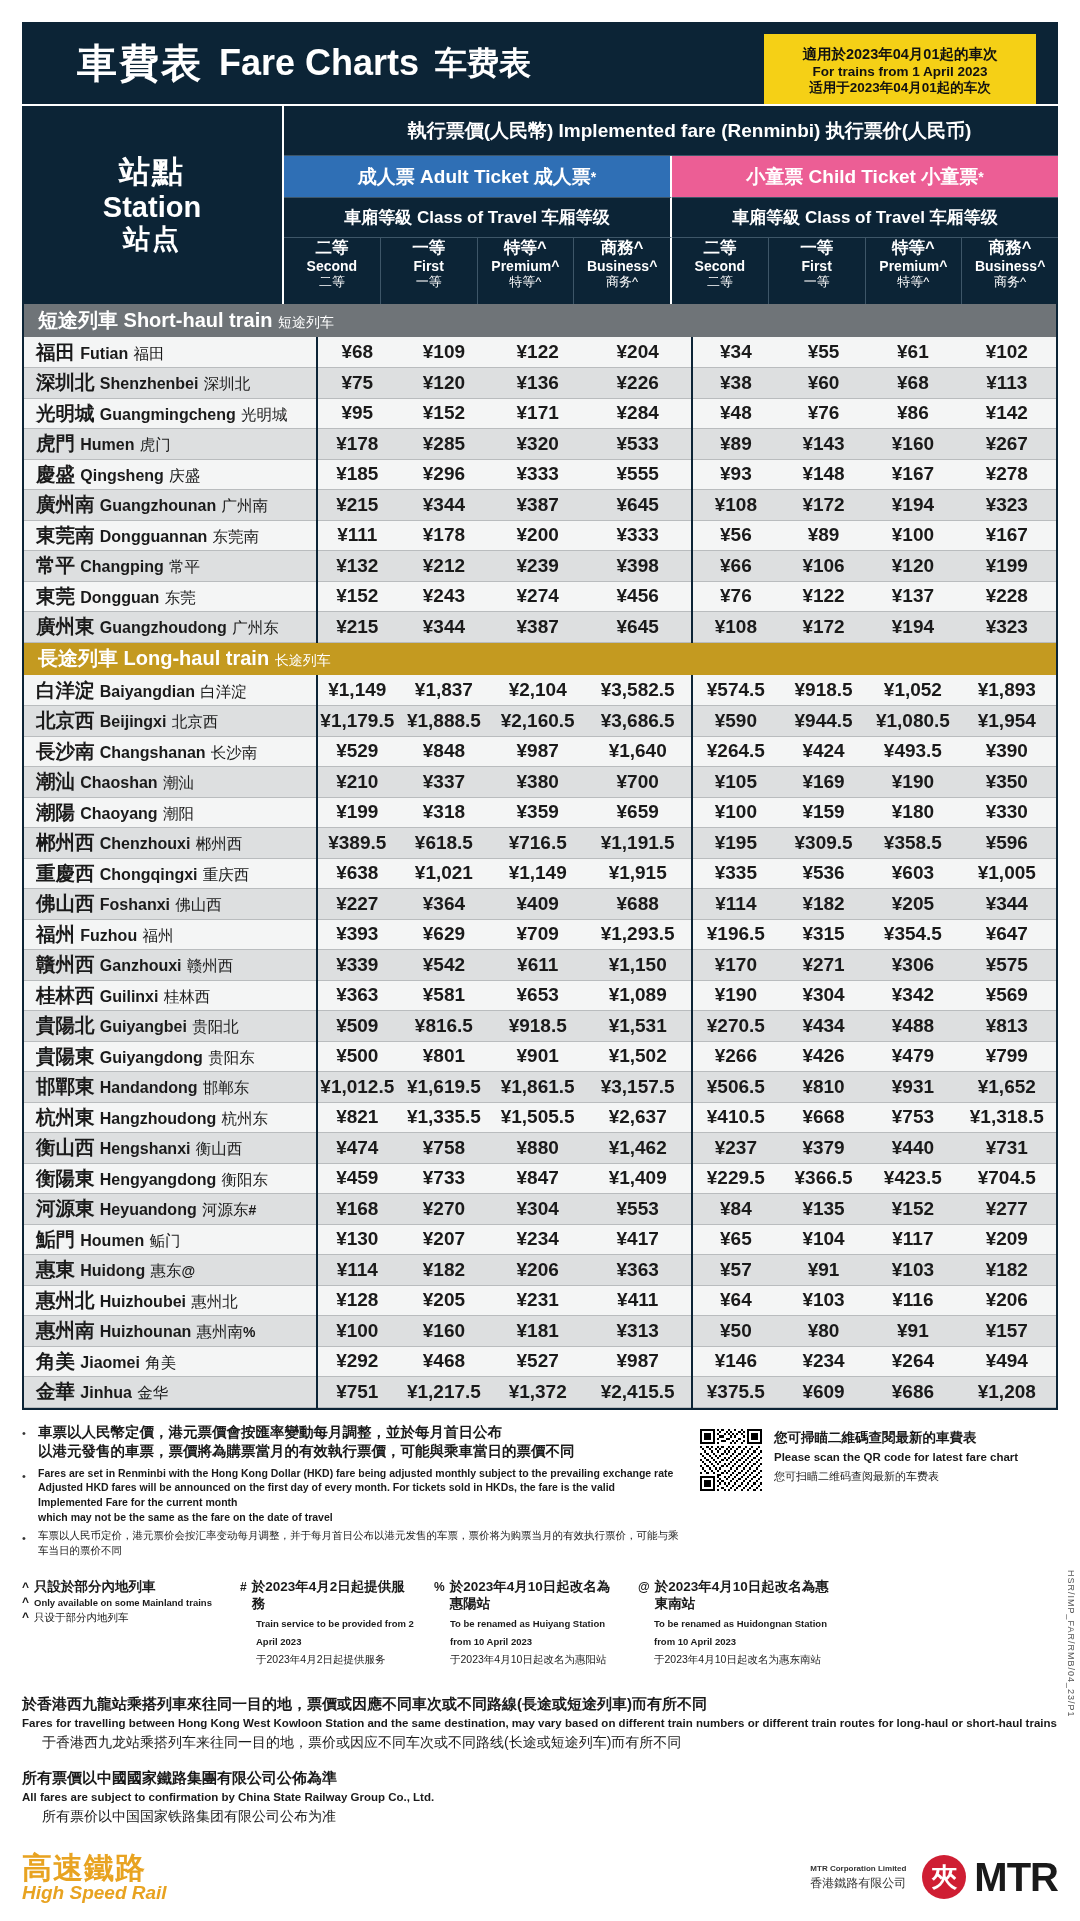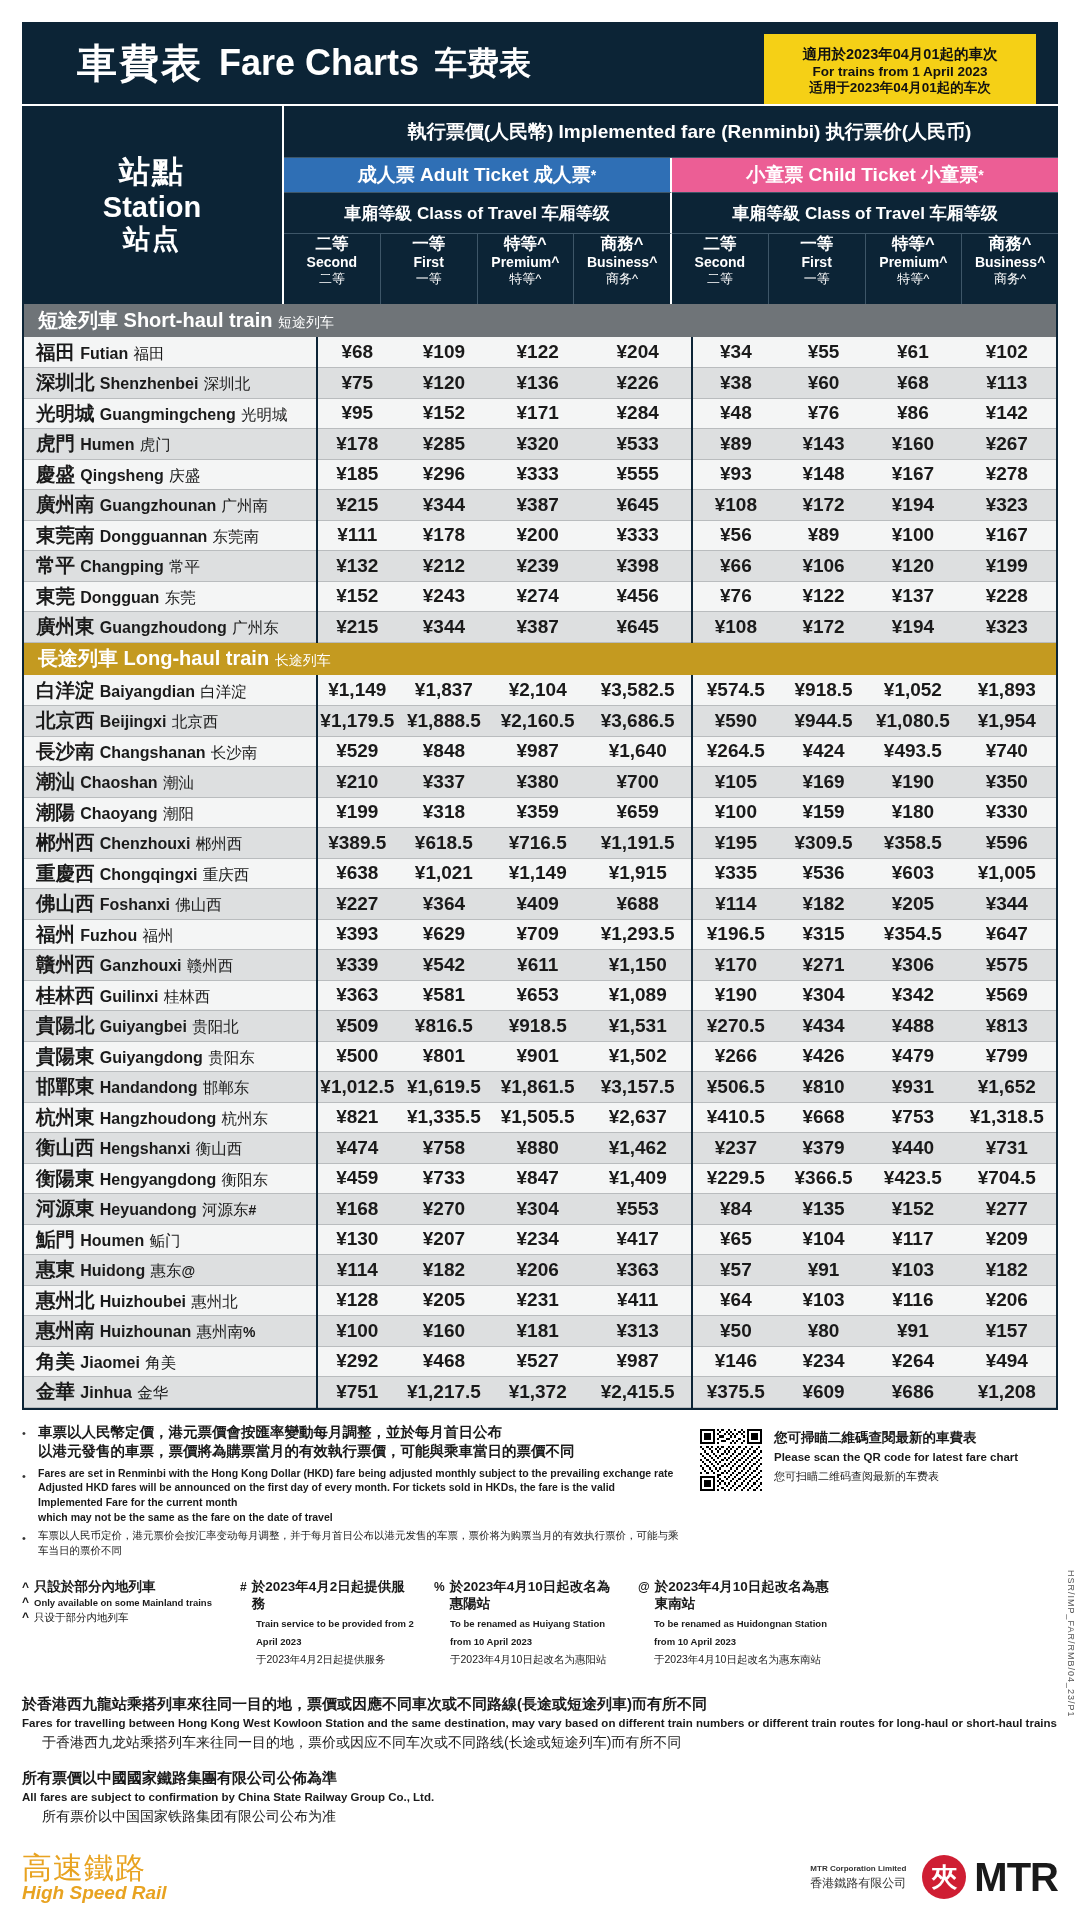--- a/index.html
+++ b/index.html
@@ -90,21 +90,21 @@
     height: 52px;
     display: flex;
     align-items: center;
     justify-content: center;
     color: #ffffff;
     font-size: 19px;
     font-weight: bold;
     border-bottom: 1px solid #3e5668;
     padding-left: 37px;
   }
-  .ticket-row { display: flex; height: 34px; }
+  .ticket-row { display: flex; height: 42px; }
   .ticket-adult, .ticket-child {
     flex: 1;
     display: flex;
     align-items: center;
     justify-content: center;
     color: #ffffff;
     font-size: 19px;
     font-weight: bold;
   }
   .ticket-adult { background: #2f6fb5; border-right: 2px solid #ffffff; }
@@ -127,24 +127,24 @@
 
   .subclass-row { display: flex; flex: 1; }
   .subclass-group { flex: 1; display: flex; }
   .subclass-group.left { border-right: 2px solid #ffffff; }
   .subclass {
     flex: 1;
     color: #ffffff;
     display: flex;
     flex-direction: column;
     align-items: center;
-    justify-content: flex-start;
+    justify-content: flex-end;
     line-height: 1.2;
     border-right: 1px solid #3e5668;
-    padding-bottom: 3px;
+    padding-bottom: 14px;
   }
   .subclass:last-child { border-right: none; }
   .subclass .c1 { font-size: 16.5px; font-weight: bold; }
   .subclass .c2 { font-size: 14px; font-weight: bold; }
   .subclass .c3 { font-size: 13px; }
 
   
   .fare-table { width: 100%; border-collapse: collapse; table-layout: fixed; }
   .fare-table td { padding: 0; }
 
@@ -220,21 +220,21 @@
   
   .bottom-notes { margin-top: 26px; }
   .bn-z1 { font-size: 15px; font-weight: bold; color: #1a1a1a; line-height: 1.45; }
   .bn-en { font-size: 11.5px; color: #1a1a1a; line-height: 1.5; font-weight: bold;}
   .bn-z2 { font-size: 14px; color: #1a1a1a; line-height: 1.5; margin-left: 20px; }
   .bn-gap { height: 14px; }
 
   
   .footer { position: absolute; left: 22px; right: 22px; bottom: 18px; display: flex; align-items: center; }
   .hsr-logo { line-height: 1.05; }
-  .hsr-logo .h1 { font-size: 30px; font-weight: normal; color: #e8a321; letter-spacing: 1px; }
+  .hsr-logo .h1 { font-size: 30px; font-weight: bold; color: #e8a321; letter-spacing: 1px; }
   .hsr-logo .h2 { font-size: 19px; font-style: italic; font-weight: bold; color: #e8a321; }
   .footer-right { margin-left: auto; display: flex; align-items: center; }
   .mtr-corp { text-align: left; margin-right: 16px; line-height: 1.35; }
   .mtr-corp .m1 { font-size: 8px; color: #333; font-weight: bold;}
   .mtr-corp .m2 { font-size: 12px; color: #333; text-align: center; }
   .mtr-mark { display: flex; align-items: center; }
   .mtr-circle {
     width: 44px; height: 44px; border-radius: 50%;
     background: #cf1e33; display: flex; align-items: center; justify-content: center;
     color: #ffffff; font-size: 26px; font-weight: bold;
@@ -488,21 +488,21 @@
           </tr>
           <tr class="data-row norm">
             <td class="station"><span class="st-trad">長沙南</span> <span class="st-en">Changshanan</span> <span class="st-simp">长沙南</span><span class="st-mark"></span></td>
             <td>¥529</td>
             <td>¥848</td>
             <td>¥987</td>
             <td>¥1,640</td>
             <td class="sep-mid">¥264.5</td>
             <td>¥424</td>
             <td>¥493.5</td>
-            <td>¥740</td>
+            <td>¥390</td>
           </tr>
           <tr class="data-row alt">
             <td class="station"><span class="st-trad">潮汕</span> <span class="st-en">Chaoshan</span> <span class="st-simp">潮汕</span><span class="st-mark"></span></td>
             <td>¥210</td>
             <td>¥337</td>
             <td>¥380</td>
             <td>¥700</td>
             <td class="sep-mid">¥105</td>
             <td>¥169</td>
             <td>¥190</td>

